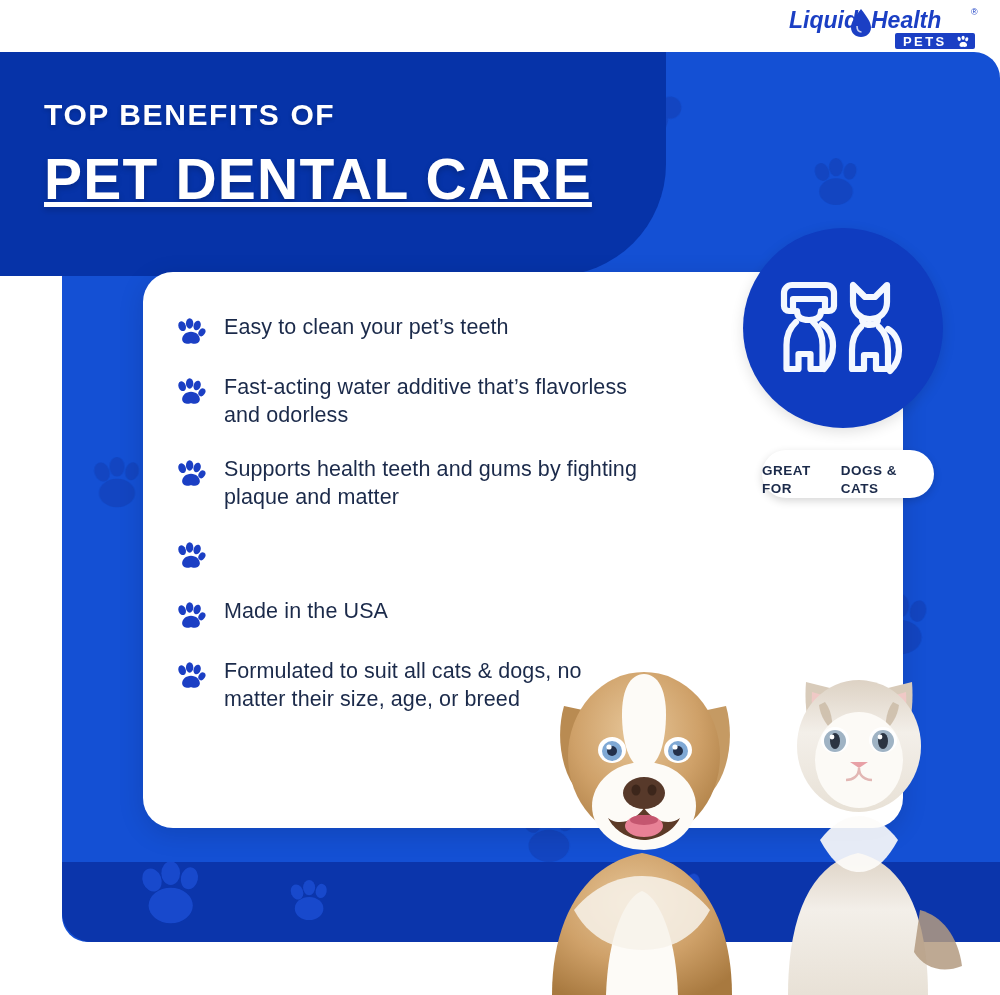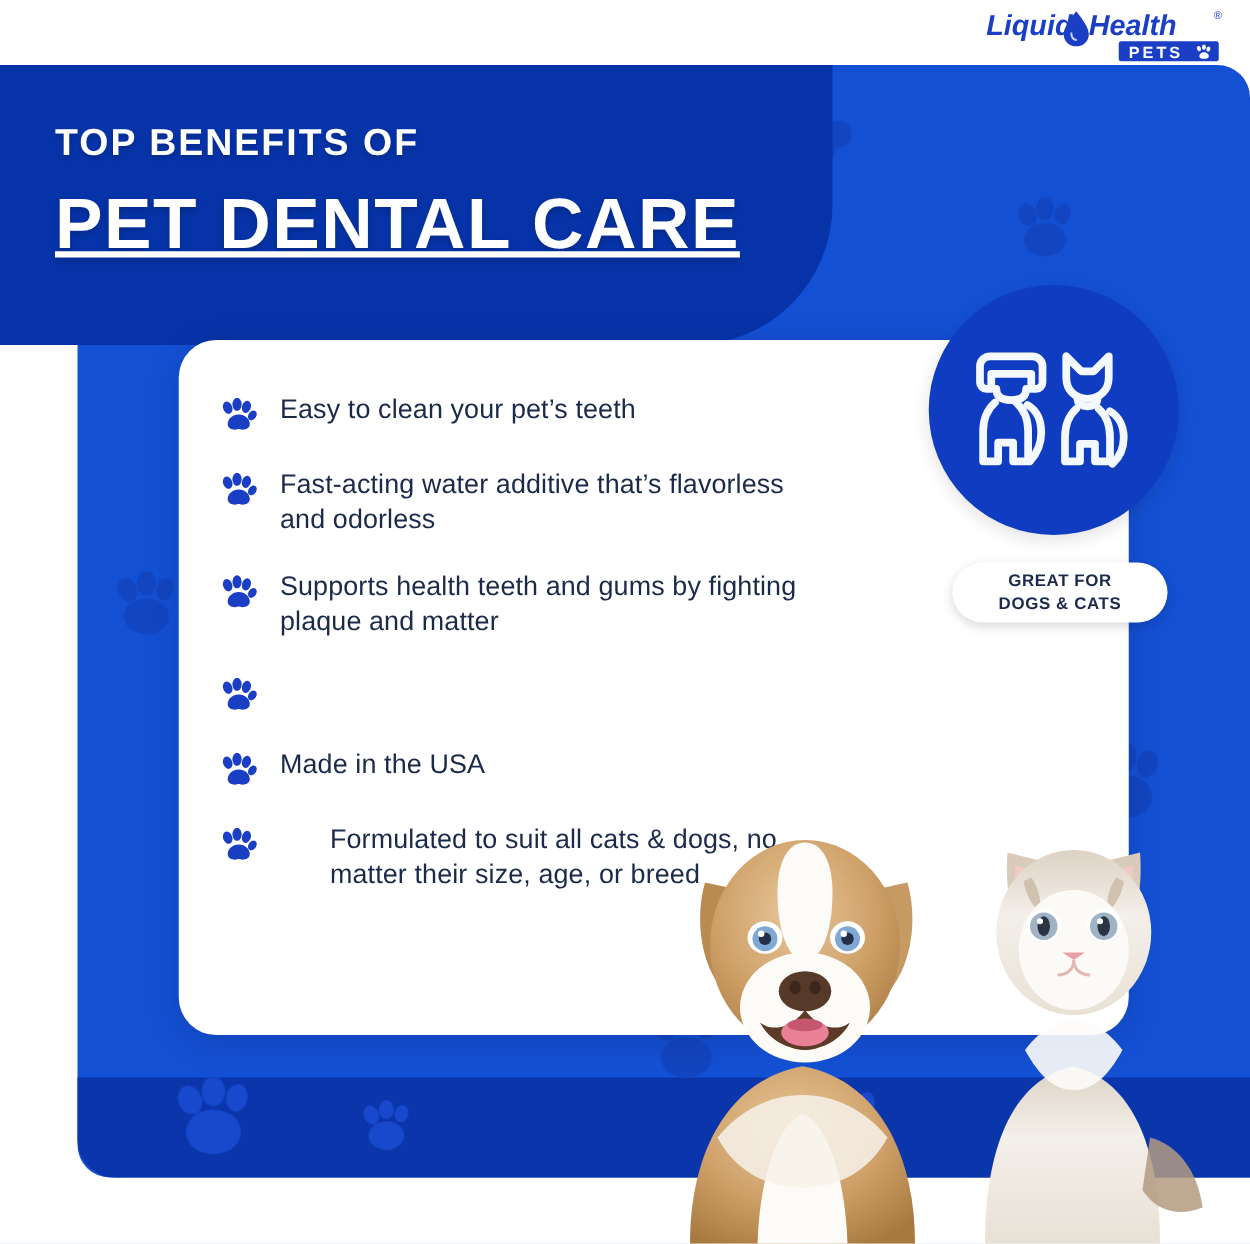--- a/index.html
+++ b/index.html
@@ -47,42 +47,42 @@
   .card {
     position:absolute; left:143px; top:272px; width:760px; height:556px;
     background:#ffffff;
     border-radius:30px;
     box-shadow:0 6px 26px rgba(0,0,0,0.13);
     z-index:25;
     overflow:hidden;
   }
   .benefits { position:absolute; left:33px; top:42px; width:470px; }
   .benefit { display:flex; align-items:flex-start; margin-bottom:26px; }
-  .benefit:last-child { margin-bottom:0;gap:40px; }
+  .benefit:last-child { margin-bottom:0; }
   .paw { flex:0 0 auto; width:30px; height:30px; margin-right:18px; margin-top:4px; }
   .paw svg { display:block; width:100%; height:100%; }
   .benefit-text {
     color:#1b2a4a; font-size:21.5px; line-height:1.30; font-weight:normal;
     letter-spacing:0.1px;
   }
 
   
   .pet-circle {
     position:absolute; left:743px; top:228px; width:200px; height:200px;
     background:#0f3cc0; border-radius:50%;
     display:flex; align-items:center; justify-content:center;
     z-index:40;
     box-shadow:0 4px 14px rgba(0,0,0,0.12);
   }
   .pet-circle svg { width:142px; height:112px; display:block; }
 
   .great-badge {
     position:absolute; left:762px; top:450px; width:172px; height:48px;
     background:#ffffff; border-radius:26px;
-    display:flex; flex-direction:column; align-items:center; justify-content:center;
+    display:flex; flex-direction:row; align-items:flex-end; justify-content:center;
     z-index:45;
     box-shadow:0 3px 9px rgba(0,0,0,0.16);
   }
   .great-badge span {
     color:#1b2a4a; font-weight:bold; font-size:13.5px; letter-spacing:0.5px; line-height:1.32;
   }
 
   
   .bottom-panel {
     position:absolute; left:62px; top:862px; width:938px; height:80px;

